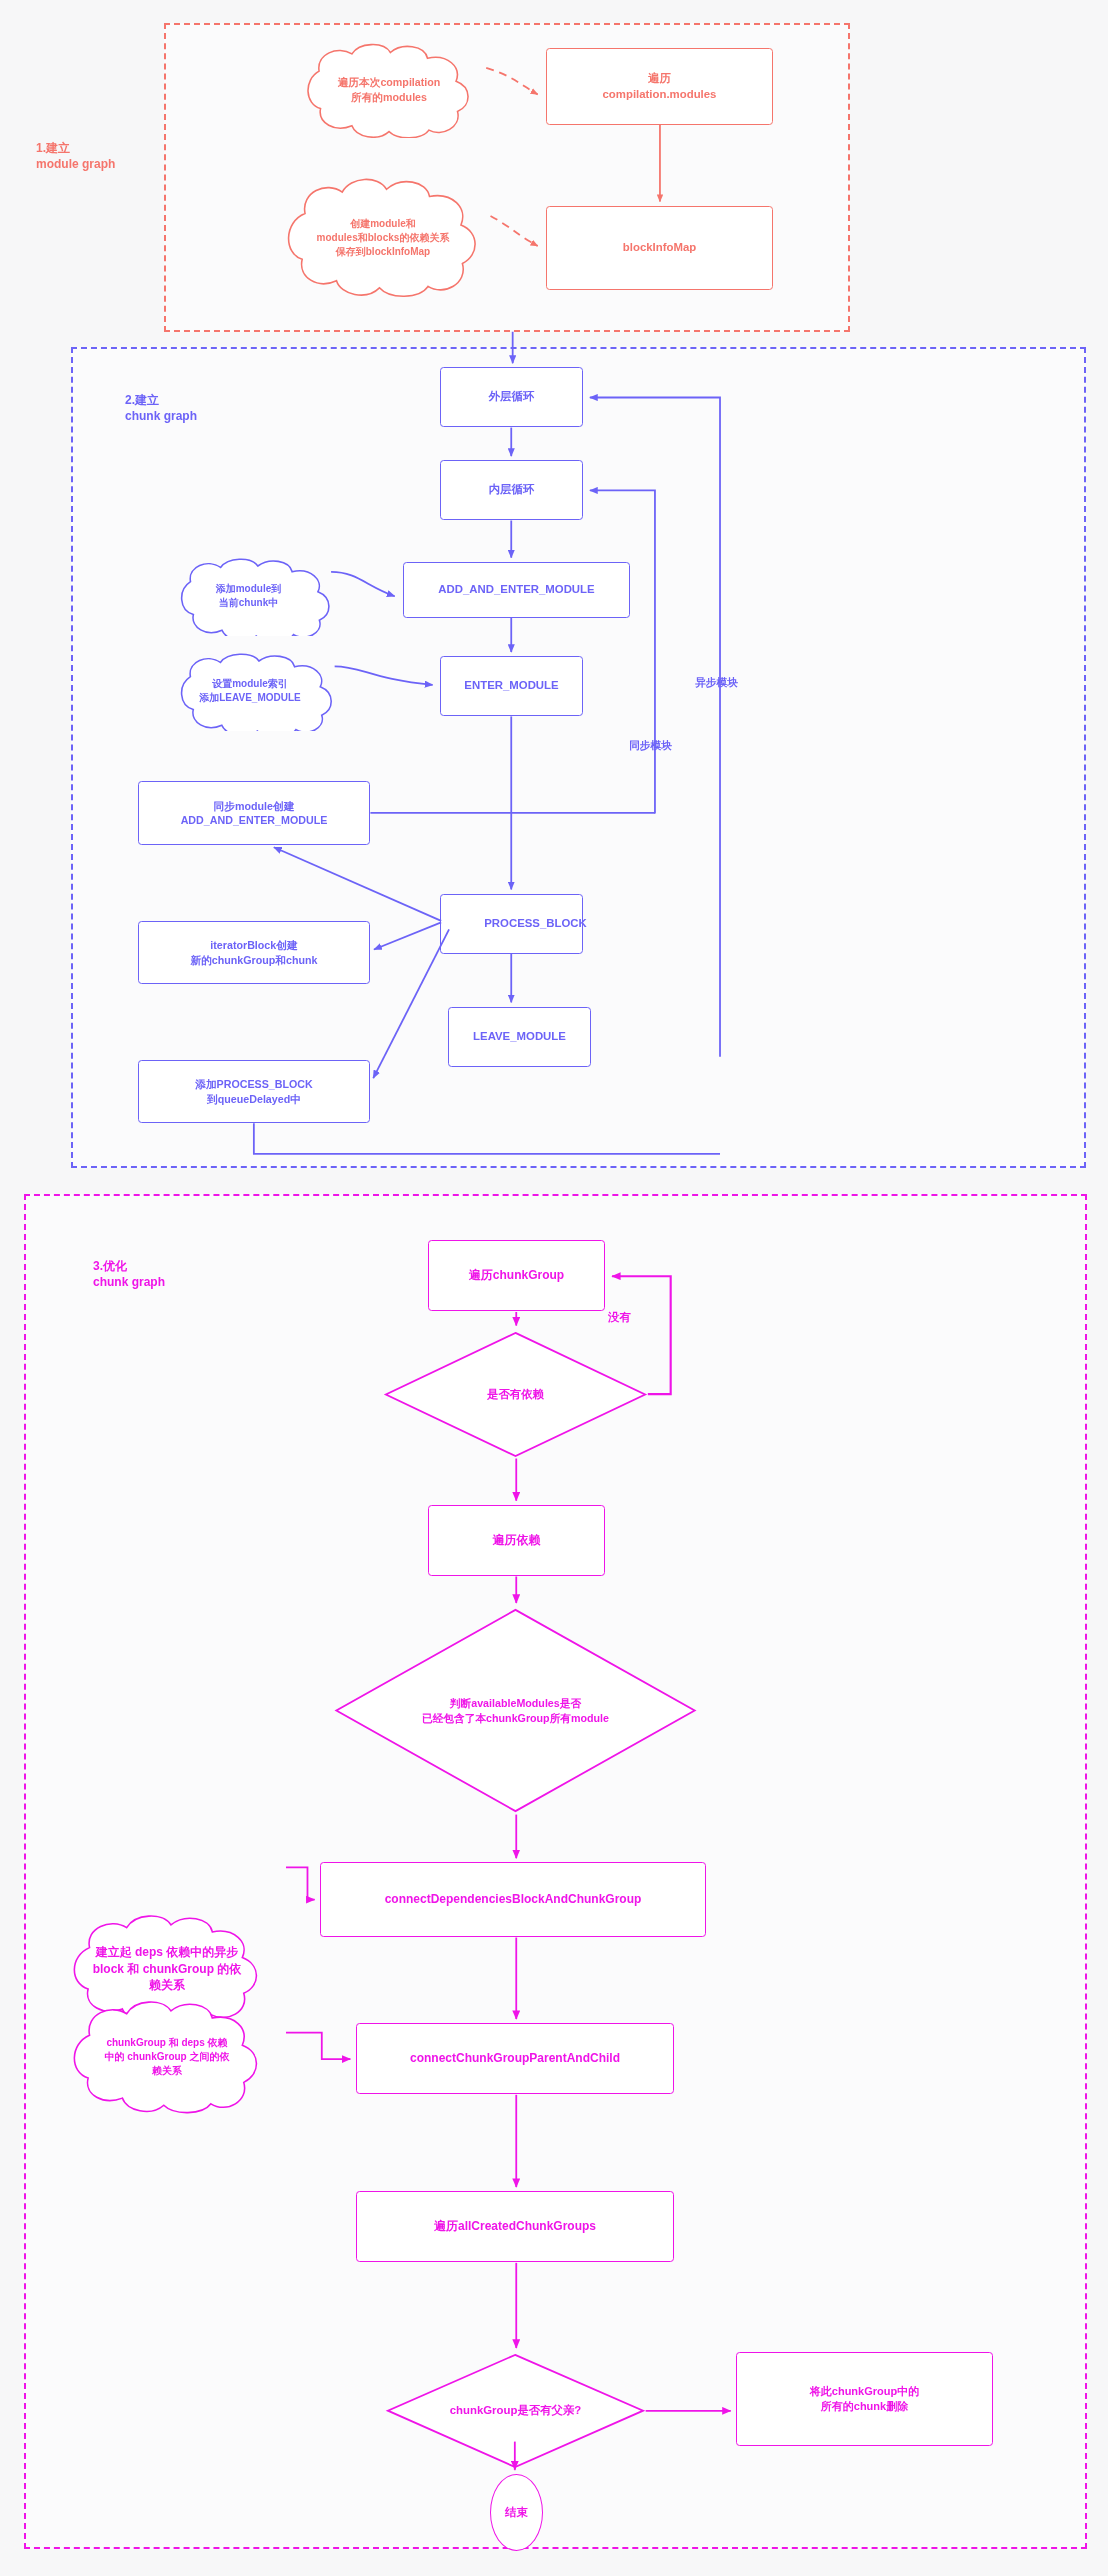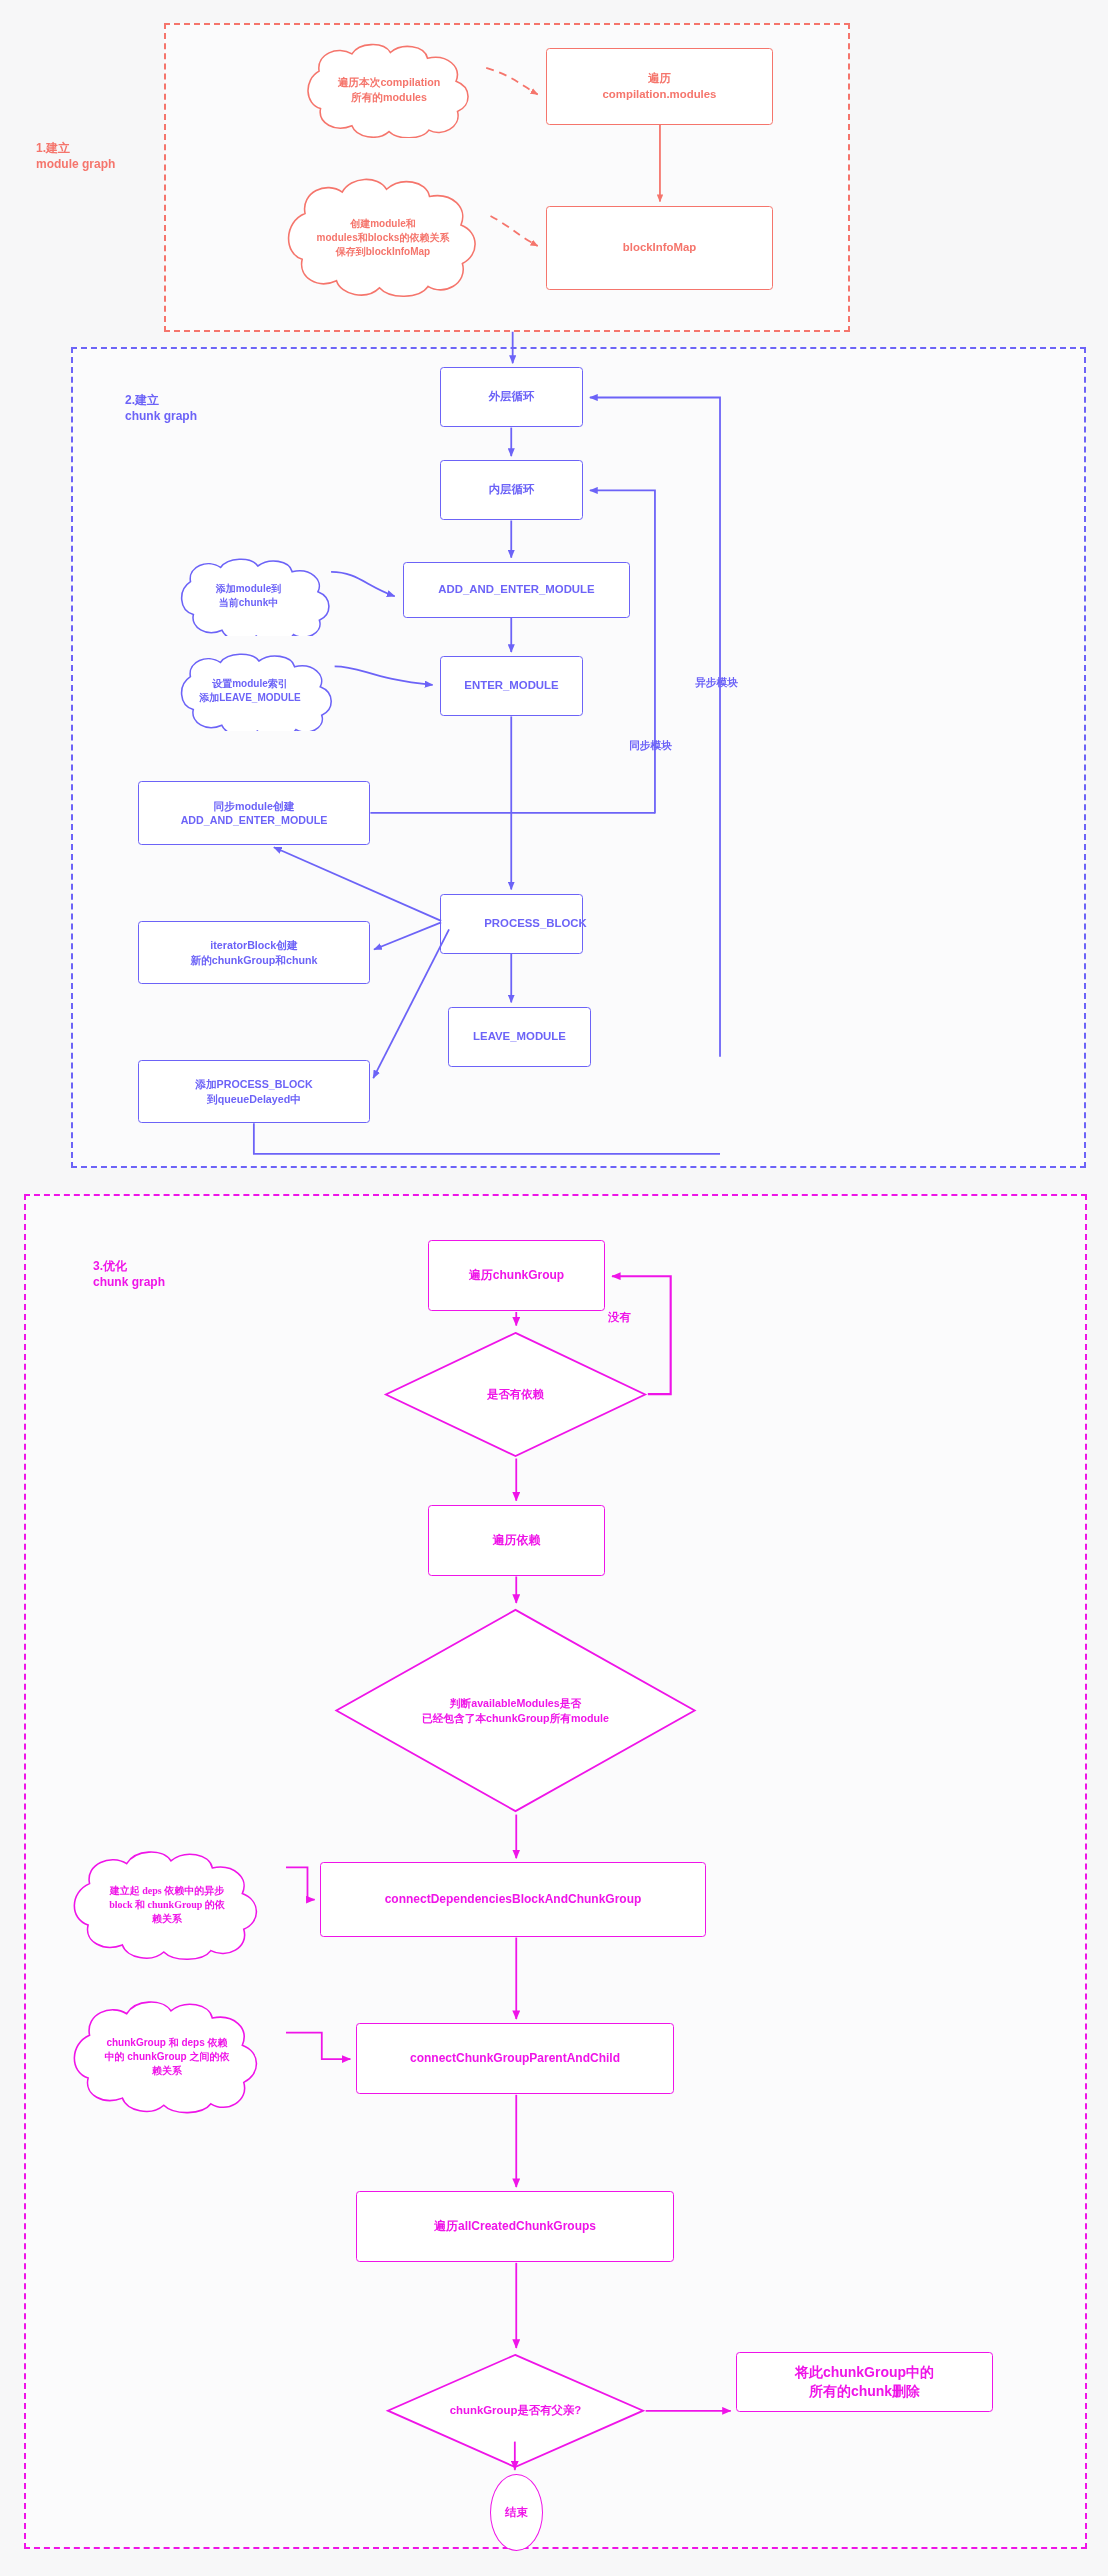--- a/index.html
+++ b/index.html
@@ -152,21 +152,21 @@
   <div class="node rect magenta" style="left:428px; top:1505px; width:177px; height:71px; font-size:12px;">遍历依赖</div>
 
   <div class="diamond magenta" style="left:333px; top:1607px; width:365px; height:207px;">
     <svg width="365" height="207" viewBox="0 0 510 290">
       <polygon points="255,4 506,145 255,286 4,145" fill="#ffffff" stroke="#ef14e8" stroke-width="2.5"></polygon>
     </svg>
     <div class="dtxt" style="font-size:10.7px;">判断availableModules是否
 已经包含了本chunkGroup所有module</div>
   </div>
 
-  <div class="cloud magenta" style="left:51px; top:1848px; width:232px; height:114px; font-size:10px;font-family:Liberation Serif, serif;">
+  <div class="cloud magenta" style="left:51px; top:1912px; width:232px; height:114px; font-size:12px;">
     <svg class="cloud-svg" viewBox="0 0 325 160" preserveAspectRatio="none">
       <path d="M54,50 C48,22 84,8 106,22 C118,2 156,0 168,18 C188,2 222,8 226,28
                C256,22 278,42 268,64 C294,74 294,104 270,114 C278,140 246,156 224,144
                C212,160 172,160 158,146 C140,162 106,154 100,136 C74,146 46,132 52,108
                C26,100 26,62 54,50 Z" fill="#ffffff" stroke="#ef14e8" stroke-width="2.2"></path>
     </svg>
     <span class="cloud-txt">建立起 deps 依赖中的异步
 block 和 chunkGroup 的依
 赖关系</span>
   </div>
@@ -189,21 +189,21 @@
 
   <div class="node rect magenta" style="left:356px; top:2191px; width:318px; height:71px; font-size:12px;">遍历allCreatedChunkGroups</div>
 
   <div class="diamond magenta" style="left:385px; top:2352px; width:261px; height:118px;">
     <svg width="261" height="118" viewBox="0 0 365 165">
       <polygon points="182,4 361,82 182,161 4,82" fill="#ffffff" stroke="#ef14e8" stroke-width="2.5"></polygon>
     </svg>
     <div class="dtxt" style="font-size:11.4px;">chunkGroup是否有父亲?</div>
   </div>
 
-  <div class="node rect magenta" style="left:736px; top:2352px; width:257px; height:60px; font-size:14px;">将此chunkGroup中的
+  <div class="node rect magenta" style="left:736px; top:2352px; width:257px; height:94px; font-size:11px;">将此chunkGroup中的
 所有的chunk删除</div>
 
   <div class="ellipse magenta" style="left:490px; top:2474px; width:51px; height:75px; font-size:11.4px;">结束</div>
 
   <svg id="wires" viewBox="0 0 1551 3603" width="1109" height="2576">
     <defs>
       <marker id="ar-red" markerWidth="11" markerHeight="9" refX="10" refY="4.5" orient="auto" markerUnits="userSpaceOnUse">
         <path d="M0,0 L11,4.5 L0,9 z" fill="#f5756c"></path>
       </marker>
       <marker id="ar-blue" markerWidth="12" markerHeight="10" refX="11" refY="5" orient="auto" markerUnits="userSpaceOnUse">

